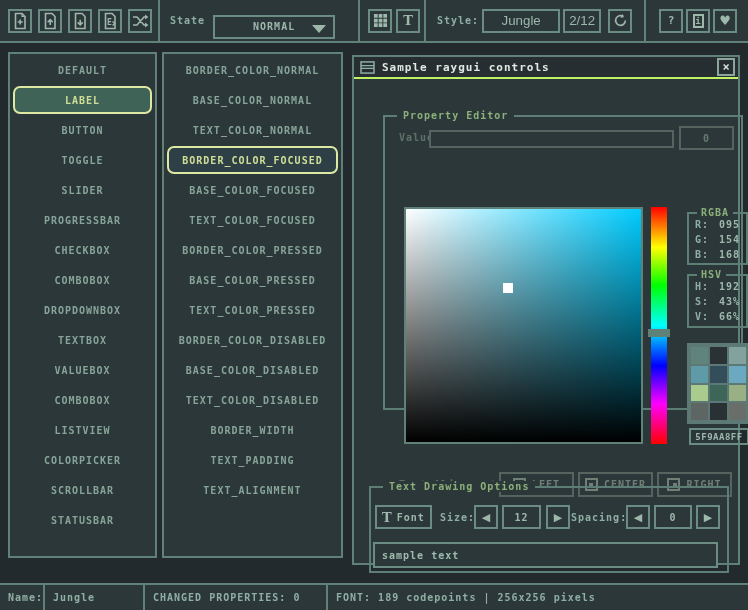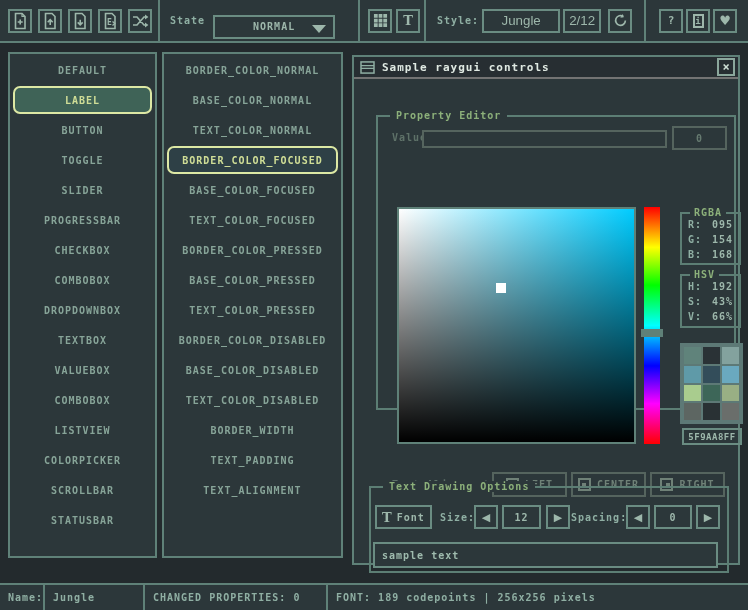--- a/index.html
+++ b/index.html
@@ -37,21 +37,21 @@
   #middle-panel{left:162px;top:52px;width:181px;height:506px;}
   .list{padding-top:2px;}
   .list-item{height:28px;margin:0 3px 2px 3px;display:flex;align-items:center;justify-content:center;
     color:#87a498;border:2px solid transparent;box-sizing:border-box;cursor:default;}
   .list-item.selected{background:#3f6357;border-color:#dde8a4;color:#cfdd96;border-radius:7px;}
   #middle-panel .list-item.selected{background:#2e4046;}
 
   
   #sample-window{left:352px;top:55px;width:388px;height:510px;background:#2c373a;border:2px solid #5f8178;box-sizing:border-box;}
   .titlebar{height:22px;background:#272e32;display:flex;align-items:center;padding:0 3px 0 6px;box-sizing:border-box;
-    border-bottom:2px solid #737373;}
+    border-bottom:2px solid #bef264;}
   .title-text{color:#dfe9e2;font-size:11px;margin-left:7px;}
   .close-btn{margin-left:auto;width:18px;height:18px;border:2px solid #8ba79c;background:#272e32;color:#cfe0d6;
     display:flex;align-items:center;justify-content:center;font-size:12px;letter-spacing:0;box-sizing:border-box;padding:0;
     font-family:"DejaVu Sans Mono",monospace;font-weight:bold;}
   .win-body{position:relative;width:100%;height:484px;}
 
   .groupbox{position:absolute;border:2px solid #5c7e74;box-sizing:border-box;}
   .group-label{position:absolute;top:-7px;left:12px;background:#2c373a;padding:0 6px;color:#8cb07a;white-space:nowrap;}
   .mini-group .group-label{left:8px;padding:0 4px;}
 
@@ -313,21 +313,21 @@
         </svg>
       </span>
     <span class="title-text">Sample raygui controls</span>
     <button class="close-btn">
       <span>×</span>
     </button>
   </div>
 
   <div class="win-body">
 
-    <div class="groupbox" style="left:22px;top:36px;width:360px;height:295px;">
+    <div class="groupbox" style="left:29px;top:36px;width:360px;height:295px;">
       <span class="group-label">Property Editor</span>
 
       <span class="abs value-label" style="left:14px;top:15px;">Value:</span>
       <div class="abs tb-input dim-border dim-text" style="left:44px;top:13px;width:245px;height:18px;">
         <span></span>
       </div>
       <button class="abs btnbox dim-border dim-text" style="left:294px;top:9px;width:55px;height:24px;">
         <span>0</span>
       </button>
 

